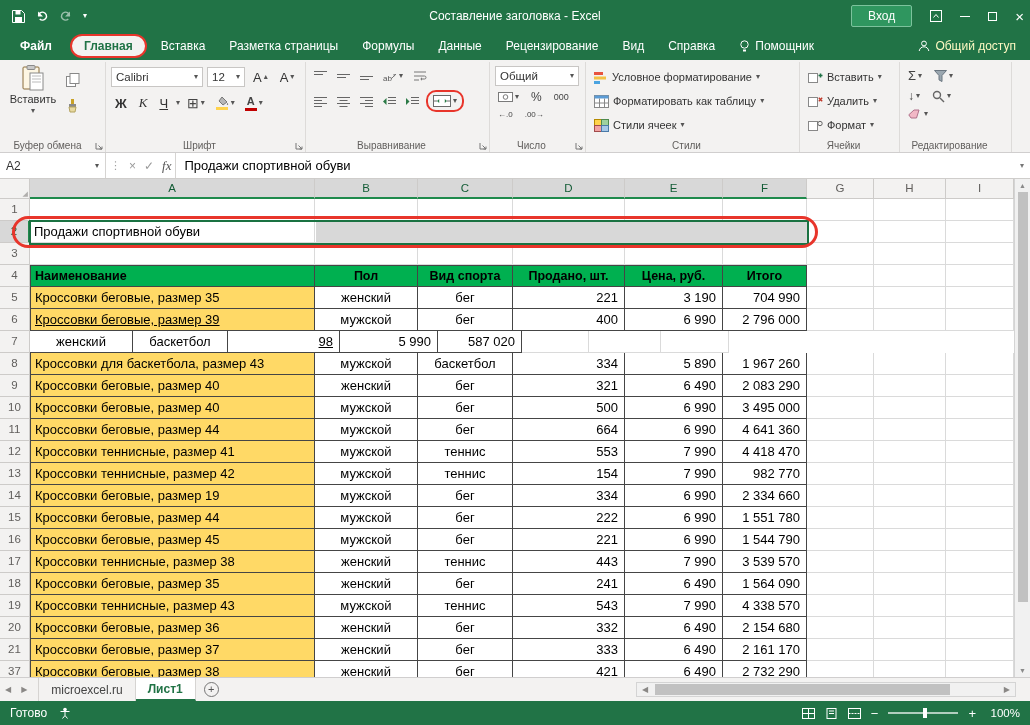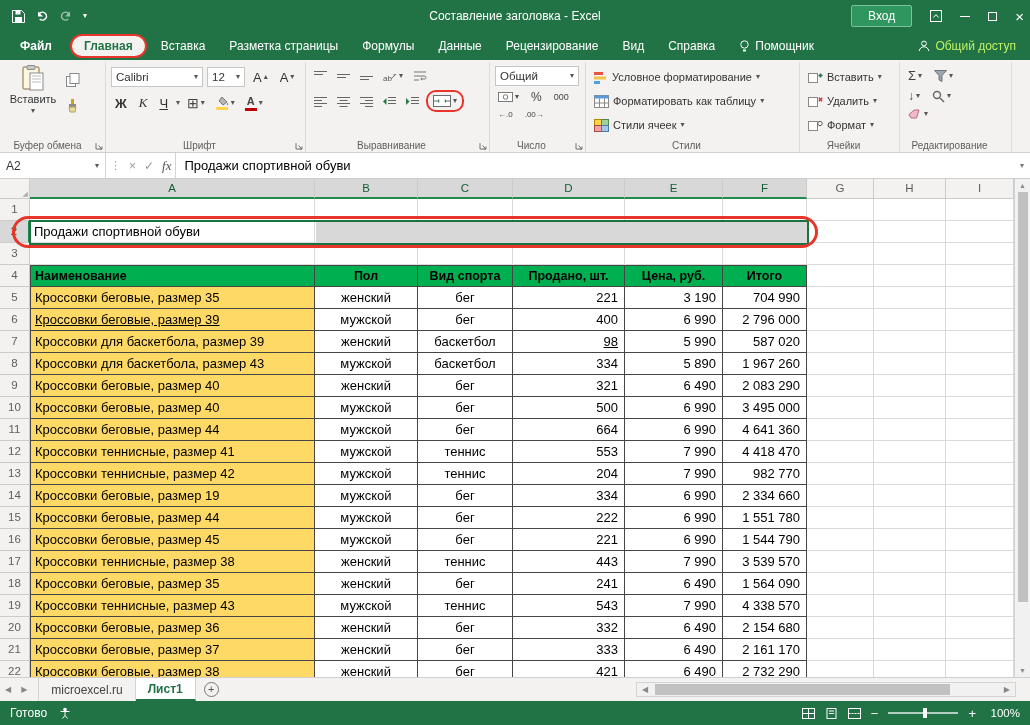--- a/index.html
+++ b/index.html
@@ -19,21 +19,21 @@
   .win-min{display:inline-block;width:10px;height:1px;background:#fff;}
   .win-max{display:inline-block;width:9px;height:9px;border:1px solid #fff;}
   .win-x{font-size:15px;line-height:1;}
 
   
   .tabrow{height:28px;background:#217346;display:flex;align-items:center;color:#fff;padding:0 4px;}
   .tab{padding:6px 12px;font-size:12px;white-space:nowrap;}
   .tab.file{padding:6px 16px;font-weight:bold;}
   .tab.active{background:#f3f2f1;color:#217346;font-weight:bold;border:2px solid #e8352b;border-radius:13px;padding:3px 12px;margin:0 2px;}
   .tab.assist{display:flex;align-items:center;gap:5px;}
-  .share-btn{margin-left:auto;display:flex;align-items:center;gap:5px;color:#bef264;padding-right:10px;font-size:12px;}
+  .share-btn{margin-left:auto;display:flex;align-items:center;gap:5px;color:#fef9c3;padding-right:10px;font-size:12px;}
 
   
   .ribbon{height:93px;background:#f3f2f1;border-bottom:1px solid #d0cece;display:flex;padding:2px 0 0 2px;}
   .rgroup{position:relative;border-right:1px solid #dddbd9;padding:3px 5px 15px 5px;display:flex;flex-direction:column;}
   .glabel{position:absolute;bottom:1px;left:0;right:12px;text-align:center;font-size:10px;color:#605e5c;white-space:nowrap;}
   .launcher{position:absolute;right:2px;bottom:2px;}
   .rrow{display:flex;align-items:center;gap:4px;}
   .caret{font-size:8px;color:#555;line-height:1;}
   .icbtn{padding:2px 3px;color:#444;}
   .sel-box{background:#fff;border:1px solid #c8c6c4;display:flex;align-items:center;justify-content:space-between;padding:1px 4px;height:20px;font-size:11.5px;color:#333;}
@@ -643,21 +643,20 @@
           <div class="cell col-bc tbl" style="width: 95px;">бег</div>
           <div class="cell col-def tbl" style="width: 112px;">400</div>
           <div class="cell col-def tbl" style="width: 98px;">6 990</div>
           <div class="cell col-def tbl" style="width: 84px;">2 796 000</div>
           <div class="cell" style="width: 67px;"></div>
           <div class="cell" style="width: 72px;"></div>
           <div class="cell" style="width: 68px;"></div>
         </div>
         <div class="grid-row">
           <div class="row-header">7</div>
-          <div class="cell col-a tbl tbl-first name-fill" style="width: 285px;">Кроссовки для баскетбола, размер 39</div>
           <div class="cell col-bc tbl" style="width: 103px;">женский</div>
           <div class="cell col-bc tbl" style="width: 95px;">баскетбол</div>
           <div class="cell col-def tbl" style="width: 112px; text-decoration: underline;">98</div>
           <div class="cell col-def tbl" style="width: 98px;">5 990</div>
           <div class="cell col-def tbl" style="width: 84px;">587 020</div>
           <div class="cell" style="width: 67px;"></div>
           <div class="cell" style="width: 72px;"></div>
           <div class="cell" style="width: 68px;"></div>
         </div>
         <div class="grid-row">
@@ -718,21 +717,21 @@
           <div class="cell col-def tbl" style="width: 84px;">4 418 470</div>
           <div class="cell" style="width: 67px;"></div>
           <div class="cell" style="width: 72px;"></div>
           <div class="cell" style="width: 68px;"></div>
         </div>
         <div class="grid-row">
           <div class="row-header">13</div>
           <div class="cell col-a tbl tbl-first name-fill" style="width: 285px;">Кроссовки теннисные, размер 42</div>
           <div class="cell col-bc tbl" style="width: 103px;">мужской</div>
           <div class="cell col-bc tbl" style="width: 95px;">теннис</div>
-          <div class="cell col-def tbl" style="width: 112px;">204</div>
+          <div class="cell col-def tbl" style="width: 112px;">154</div>
           <div class="cell col-def tbl" style="width: 98px;">7 990</div>
           <div class="cell col-def tbl" style="width: 84px;">982 770</div>
           <div class="cell" style="width: 67px;"></div>
           <div class="cell" style="width: 72px;"></div>
           <div class="cell" style="width: 68px;"></div>
         </div>
         <div class="grid-row">
           <div class="row-header">14</div>
           <div class="cell col-a tbl tbl-first name-fill" style="width: 285px;">Кроссовки беговые, размер 19</div>
           <div class="cell col-bc tbl" style="width: 103px;">мужской</div>
@@ -822,21 +821,21 @@
           <div class="cell col-bc tbl" style="width: 103px;">женский</div>
           <div class="cell col-bc tbl" style="width: 95px;">бег</div>
           <div class="cell col-def tbl" style="width: 112px;">333</div>
           <div class="cell col-def tbl" style="width: 98px;">6 490</div>
           <div class="cell col-def tbl" style="width: 84px;">2 161 170</div>
           <div class="cell" style="width: 67px;"></div>
           <div class="cell" style="width: 72px;"></div>
           <div class="cell" style="width: 68px;"></div>
         </div>
         <div class="grid-row">
-          <div class="row-header">22</div>
+          <div class="row-header">37</div>
           <div class="cell col-a tbl tbl-first name-fill" style="width: 285px;">Кроссовки беговые, размер 38</div>
           <div class="cell col-bc tbl" style="width: 103px;">женский</div>
           <div class="cell col-bc tbl" style="width: 95px;">бег</div>
           <div class="cell col-def tbl" style="width: 112px;">421</div>
           <div class="cell col-def tbl" style="width: 98px;">6 490</div>
           <div class="cell col-def tbl" style="width: 84px;">2 732 290</div>
           <div class="cell" style="width: 67px;"></div>
           <div class="cell" style="width: 72px;"></div>
           <div class="cell" style="width: 68px;"></div>
         </div>

